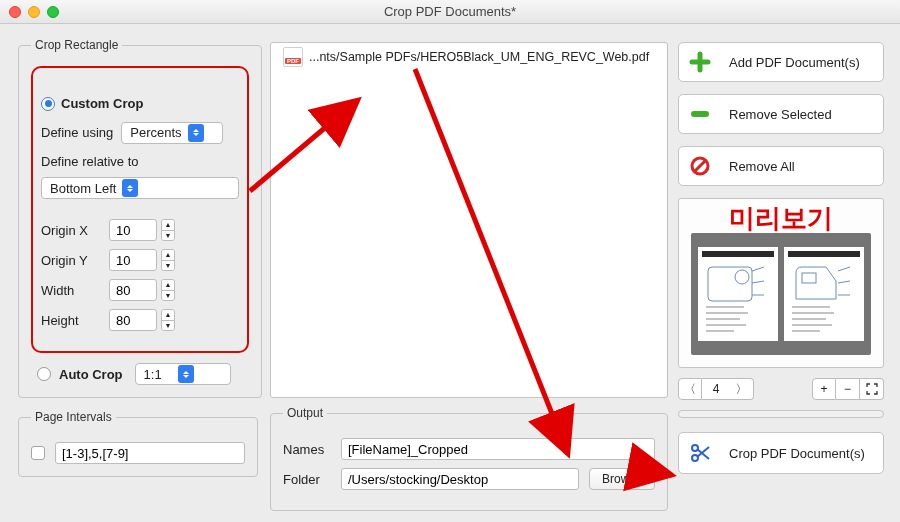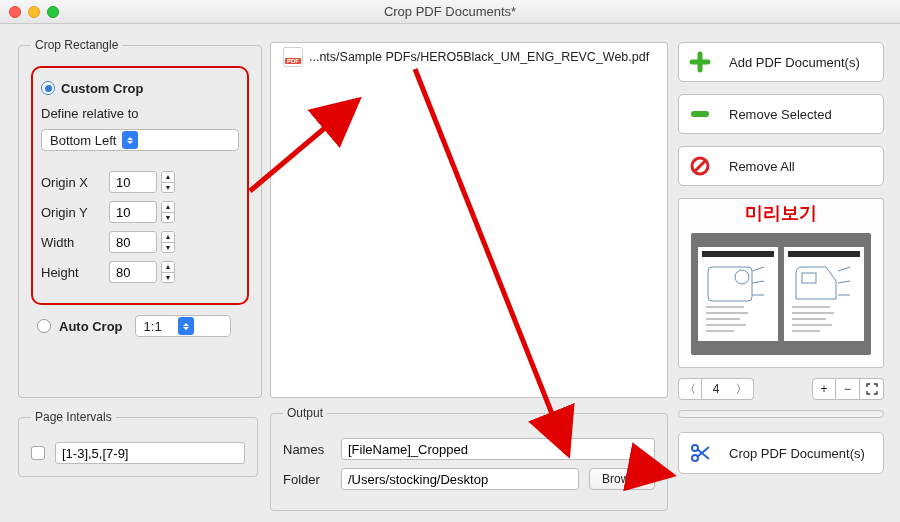--- a/index.html
+++ b/index.html
@@ -10,21 +10,21 @@
   .tl.red{background:#ff5f57;border:1px solid #e24238;}
   .tl.yellow{background:#ffbd2e;border:1px solid #e1a116;}
   .tl.green{background:#28c940;border:1px solid #17a82d;}
   .title { position:absolute; left:0; right:0; text-align:center; font-size:13px; color:#444;}
   .content { position:relative; height: calc(100% - 24px); }
   fieldset { border:1px solid #c4c4c4; border-radius:4px; padding:10px 12px 12px; margin:0; }
   legend { font-size:12px; color:#333; padding:0 4px;margin-top:44px; }
   .left { position:absolute; left:18px; top:14px; width:236px; }
   .crop-rect { height:360px; }
   .redbox { border:2px solid #d40a00; border-radius:10px; padding:8px 8px 12px; margin-top:4px; }
-  .radio-row { display:flex; gap:6px; margin:5px 0 10px; }
+  .radio-row { display:flex; align-items:center; gap:6px; margin:20px 0 10px; }
   .radio { width:14px; height:14px; border-radius:50%; border:1px solid #3b7dd8; display:inline-flex; align-items:center; justify-content:center; background:#fff;}
   .radio.checked::after{content:"";width:7px;height:7px;border-radius:50%;background:#2b7de1;}
   .rlabel{font-weight:600;}
   .lab { font-size:13px; margin:4px 0; display:block;}
   .select { display:inline-flex; align-items:center; background:#fff; border:1px solid #bcbcbc; border-radius:4px; height:22px; padding:0 4px 0 8px; font-size:13px; position:relative; }
   .sel-btn { width:16px; height:18px; background:#2f7df3; margin-left:6px; border-radius:3px; display:flex; flex-direction:column; align-items:center; justify-content:center; gap:1px;}
   .sel-btn::before,.sel-btn::after{content:"";width:0;height:0;border-left:3px solid transparent;border-right:3px solid transparent;}
   .sel-btn::before{border-bottom:3px solid #fff;}
   .sel-btn::after{border-top:3px solid #fff;}
   .row { display:flex; align-items:center; gap:8px; margin:8px 0; }
@@ -48,21 +48,21 @@
   .file-row .fn{font-size:12.5px;}
   .output{margin-top:8px;}
   .out-row{display:flex;align-items:center;gap:10px;margin:8px 0;}
   .out-row .olab{width:48px;}
   .out-row input{flex:1;height:22px;border:1px solid #bcbcbc;border-radius:3px;padding:0 6px;font-size:13px;}
   .btn { height:22px; padding:0 12px; background:linear-gradient(#fefefe,#f0f0f0); border:1px solid #bcbcbc; border-radius:4px; font-size:12px; display:inline-flex;align-items:center;justify-content:center;cursor:default;}
   .right { position:absolute; left:678px; top:18px; width:206px; }
   .big-btn { width:100%; height:40px; background:#fff; border:1px solid #c4c4c4; border-radius:5px; display:flex; align-items:center; gap:18px; padding:0 10px; margin-bottom:12px; font-size:13px;}
   .ic { width:22px; height:22px; display:flex; align-items:center; justify-content:center; }
   .preview{position:relative;width:100%;height:170px;border:1px solid #c4c4c4;background:#fdfdfd;border-radius:3px;overflow:hidden;}
-  .preview-label{position:absolute;top:2px;left:0;right:0;text-align:center;font-size:18px;font-weight:700;color:#e10000;z-index:2;}
+  .preview-label{position:absolute;top:2px;left:0;right:0;text-align:center;font-size:26px;font-weight:700;color:#e10000;z-index:2;}
   .preview-inner{position:absolute;top:34px;left:12px;right:12px;bottom:12px;background:#747474;border-radius:2px;display:flex;align-items:center;justify-content:space-around;padding:10px 4px;}
   .page{background:#fff;width:46%;height:92%;position:relative;}
   .page .hdr{position:absolute;top:4px;left:4px;right:4px;height:6px;background:#2a2a2a;}
   .page svg{position:absolute;}
   .nav-row{display:flex;align-items:center;justify-content:space-between;margin-top:10px;}
   .nav-group{display:flex;align-items:center;gap:0;}
   .sq{width:24px;height:22px;border:1px solid #bcbcbc;background:#fff;display:flex;align-items:center;justify-content:center;font-size:12px;}
   .sq:first-child{border-radius:4px 0 0 4px;}
   .sq:last-child{border-radius:0 4px 4px 0;}
   .sq.mid{border-left:none;border-right:none;width:28px;}
@@ -86,20 +86,27 @@
 <div class="content">
 
   <div class="left">
     <fieldset class="crop-rect">
       <legend>Crop Rectangle</legend>
       <div class="redbox">
         <div class="radio-row">
           <span class="radio checked"></span>
           <span class="rlabel">Custom Crop</span>
         </div>
+        <div class="row">
+          <span class="lab">Define using</span>
+          <span class="select" style="width:102px;">
+            <span>Percents</span>
+            <span class="sel-btn"></span>
+          </span>
+        </div>
         <span class="lab" style="margin-top:10px;">Define relative to</span>
         <span class="select" style="width:198px;margin-top:4px;">
           <span>Bottom Left</span>
           <span class="sel-btn"></span>
         </span>
         <div style="height:12px;"></div>
         <div class="row">
           <span class="flab">Origin X</span>
           <div class="numfield">
             <input value="10" style="">

